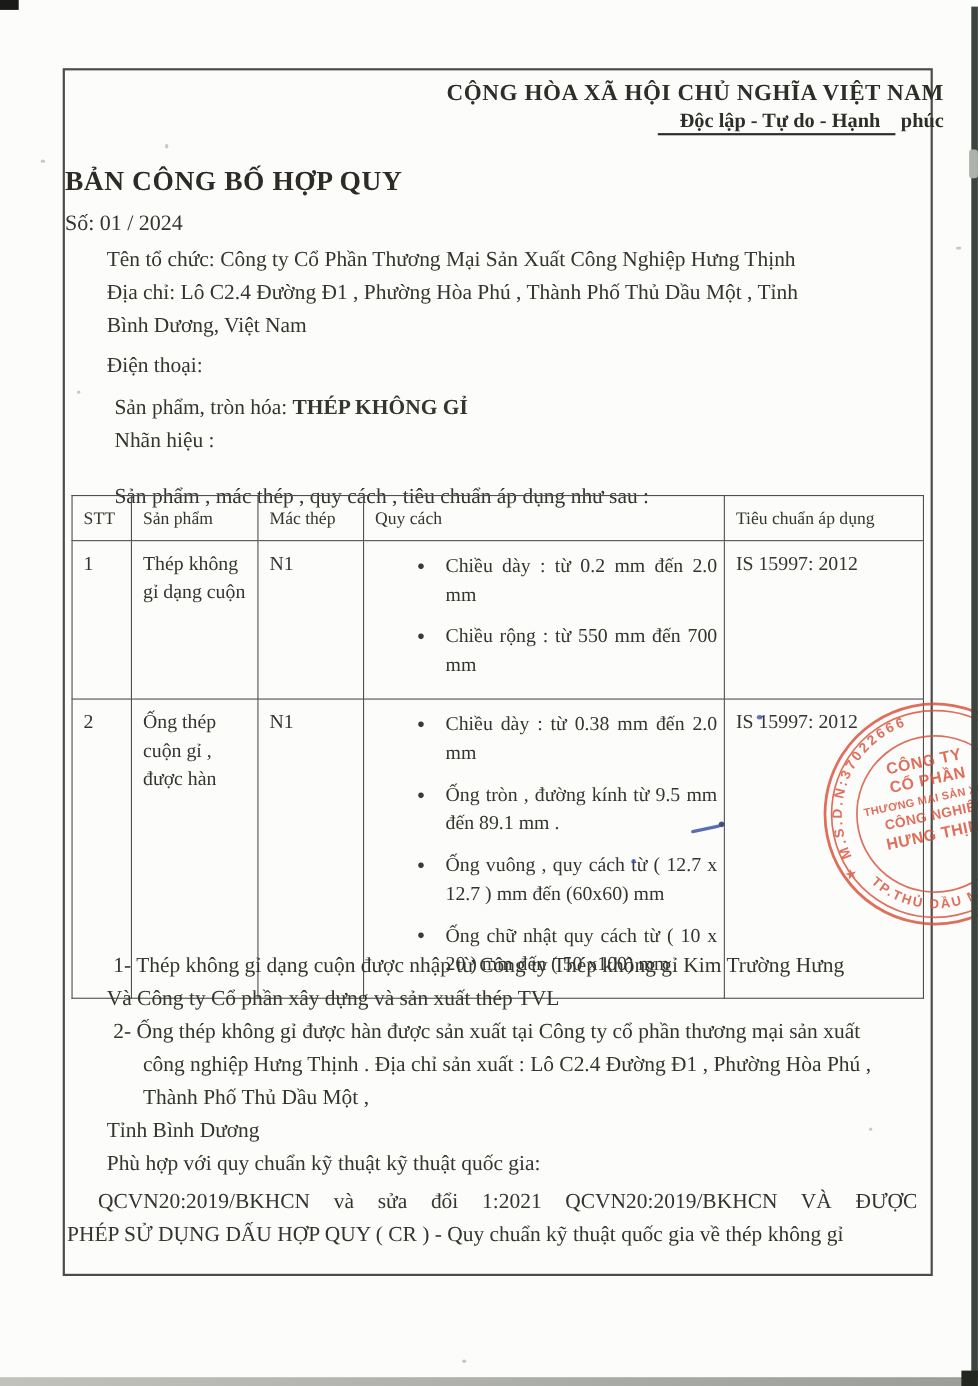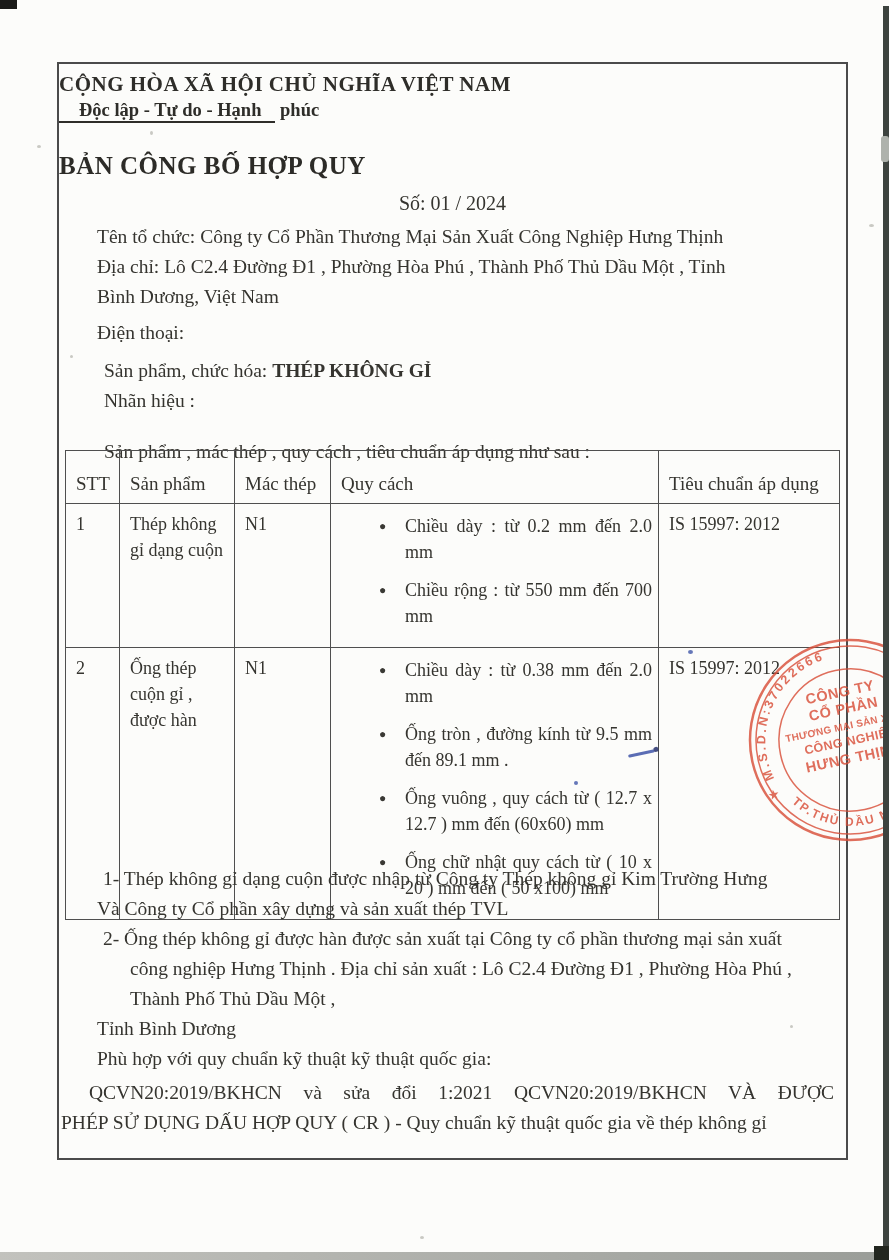--- a/index.html
+++ b/index.html
@@ -28,47 +28,47 @@
   .pen-scribble{position:absolute;left:628px;top:752px;width:27px;height:3px;background:var(--pen-blue);transform:rotate(-12deg);border-radius:2px;opacity:.85;z-index:30;}
   .pen-scribble:after{content:"";position:absolute;right:-4px;top:-2px;width:5px;height:5px;background:#26306b;border-radius:50%;}
   .pen-dot1{position:absolute;left:574px;top:781px;width:4px;height:4px;background:var(--pen-blue);border-radius:50%;opacity:.8;z-index:30;}
   .pen-dot2{position:absolute;left:688px;top:650px;width:5px;height:4px;background:var(--pen-blue);border-radius:50%;opacity:.8;z-index:30;}
   
   .doc-border{
     position:absolute;left:57px;top:62px;width:791px;height:1098px;
     border:2px solid #4b4b4b;
     background:transparent;
   }
-  .nat-header{position:absolute;top:8px;left:0;width:100%;text-align:left;}
+  .nat-header{position:absolute;top:8px;left:12px;width:100%;text-align:right;}
   .nat-title{font-size:21px;font-weight:bold;letter-spacing:.5px;color:#2e2d29;}
   .motto{font-size:18.5px;font-weight:bold;margin-top:3px;color:#2e2d29;}
   .motto-u{border-bottom:2px solid #2e2d29;padding:0 14px 1px 20px;}
   .doc-title{position:absolute;top:88px;left:0;width:100%;font-size:25px;font-weight:bold;letter-spacing:.5px;color:#2c2b27;}
-  .doc-number{position:absolute;top:128px;left:0;width:100%;text-align:center;font-size:20px;}
+  .doc-number{position:absolute;top:128px;left:0;width:100%;font-size:20px;}
   
   .info-block{position:absolute;top:158px;left:38px;right:13px;font-size:19.5px;line-height:30px;}
   .info-line{white-space:nowrap;}
   .phone-line{margin-top:6px;}
   .indent{padding-left:7px;}
   .product-line{margin-top:8px;}
   .bold{font-weight:bold;}
   .intro-line{margin-top:21px;}
   
   .spec-table{
     position:absolute;left:6px;top:386px;width:774px;
     border-collapse:collapse;table-layout:fixed;
     font-size:18px;line-height:26px;
   }
   .spec-table th,.spec-table td{
     border:1.5px solid #4f4f4f;
     vertical-align:top;
     font-weight:normal;text-align:left;
     padding:7px 6px 6px 10px;
   }
-  .spec-table thead th{height:40px;font-size:19px;padding-top:20px;}
+  .spec-table thead th{height:40px;font-size:16px;padding-top:8px;}
   .th-stt,.td-stt{text-align:center;padding-left:2px;padding-right:2px;}
   .td-mac{text-align:center;}
   .row-1 td{height:97px;}
   .row-2 td{height:230px;}
   .td-sanpham{text-align:justify;padding-right:12px;}
   .td-quycach{padding-left:0;padding-right:8px;}
   .td-tieuchuan{padding-left:12px;margin-left:24px;}
   .qc-item{display:flex;margin:2px 0 12px 38px;}
   .qc-marker{width:26px;flex:0 0 26px;font-size:12px;line-height:26px;color:#3a3934;}
   .qc-text{flex:1;text-align:justify;max-width:258px;}
@@ -95,21 +95,21 @@
     </div>
 
     <div class="doc-title">BẢN CÔNG BỐ HỢP QUY</div>
     <div class="doc-number">Số: 01 / 2024</div>
 
     <div class="info-block">
       <div class="info-line">Tên tổ chức: Công ty Cổ Phần Thương Mại Sản Xuất Công Nghiệp Hưng Thịnh</div>
       <div class="info-line">Địa chỉ: Lô C2.4 Đường Đ1 , Phường Hòa Phú , Thành Phố Thủ Dầu Một , Tỉnh</div>
       <div class="info-line">Bình Dương, Việt Nam</div>
       <div class="info-line phone-line">Điện thoại:</div>
-      <div class="info-line indent product-line"><span>Sản phẩm, chức hóa: </span><span class="bold">THÉP KHÔNG GỈ</span></div>
+      <div class="info-line indent product-line"><span>Sản phẩm, tròn hóa: </span><span class="bold">THÉP KHÔNG GỈ</span></div>
       <div class="info-line indent">Nhãn hiệu :</div>
       <div class="info-line indent intro-line">Sản phẩm , mác thép , quy cách , tiêu chuẩn áp dụng như sau :</div>
     </div>
 
     <table class="spec-table">
       <colgroup>
         <col style="width:54px">
           <col style="width:115px">
           <col style="width:96px">
           <col style="width:328px">

